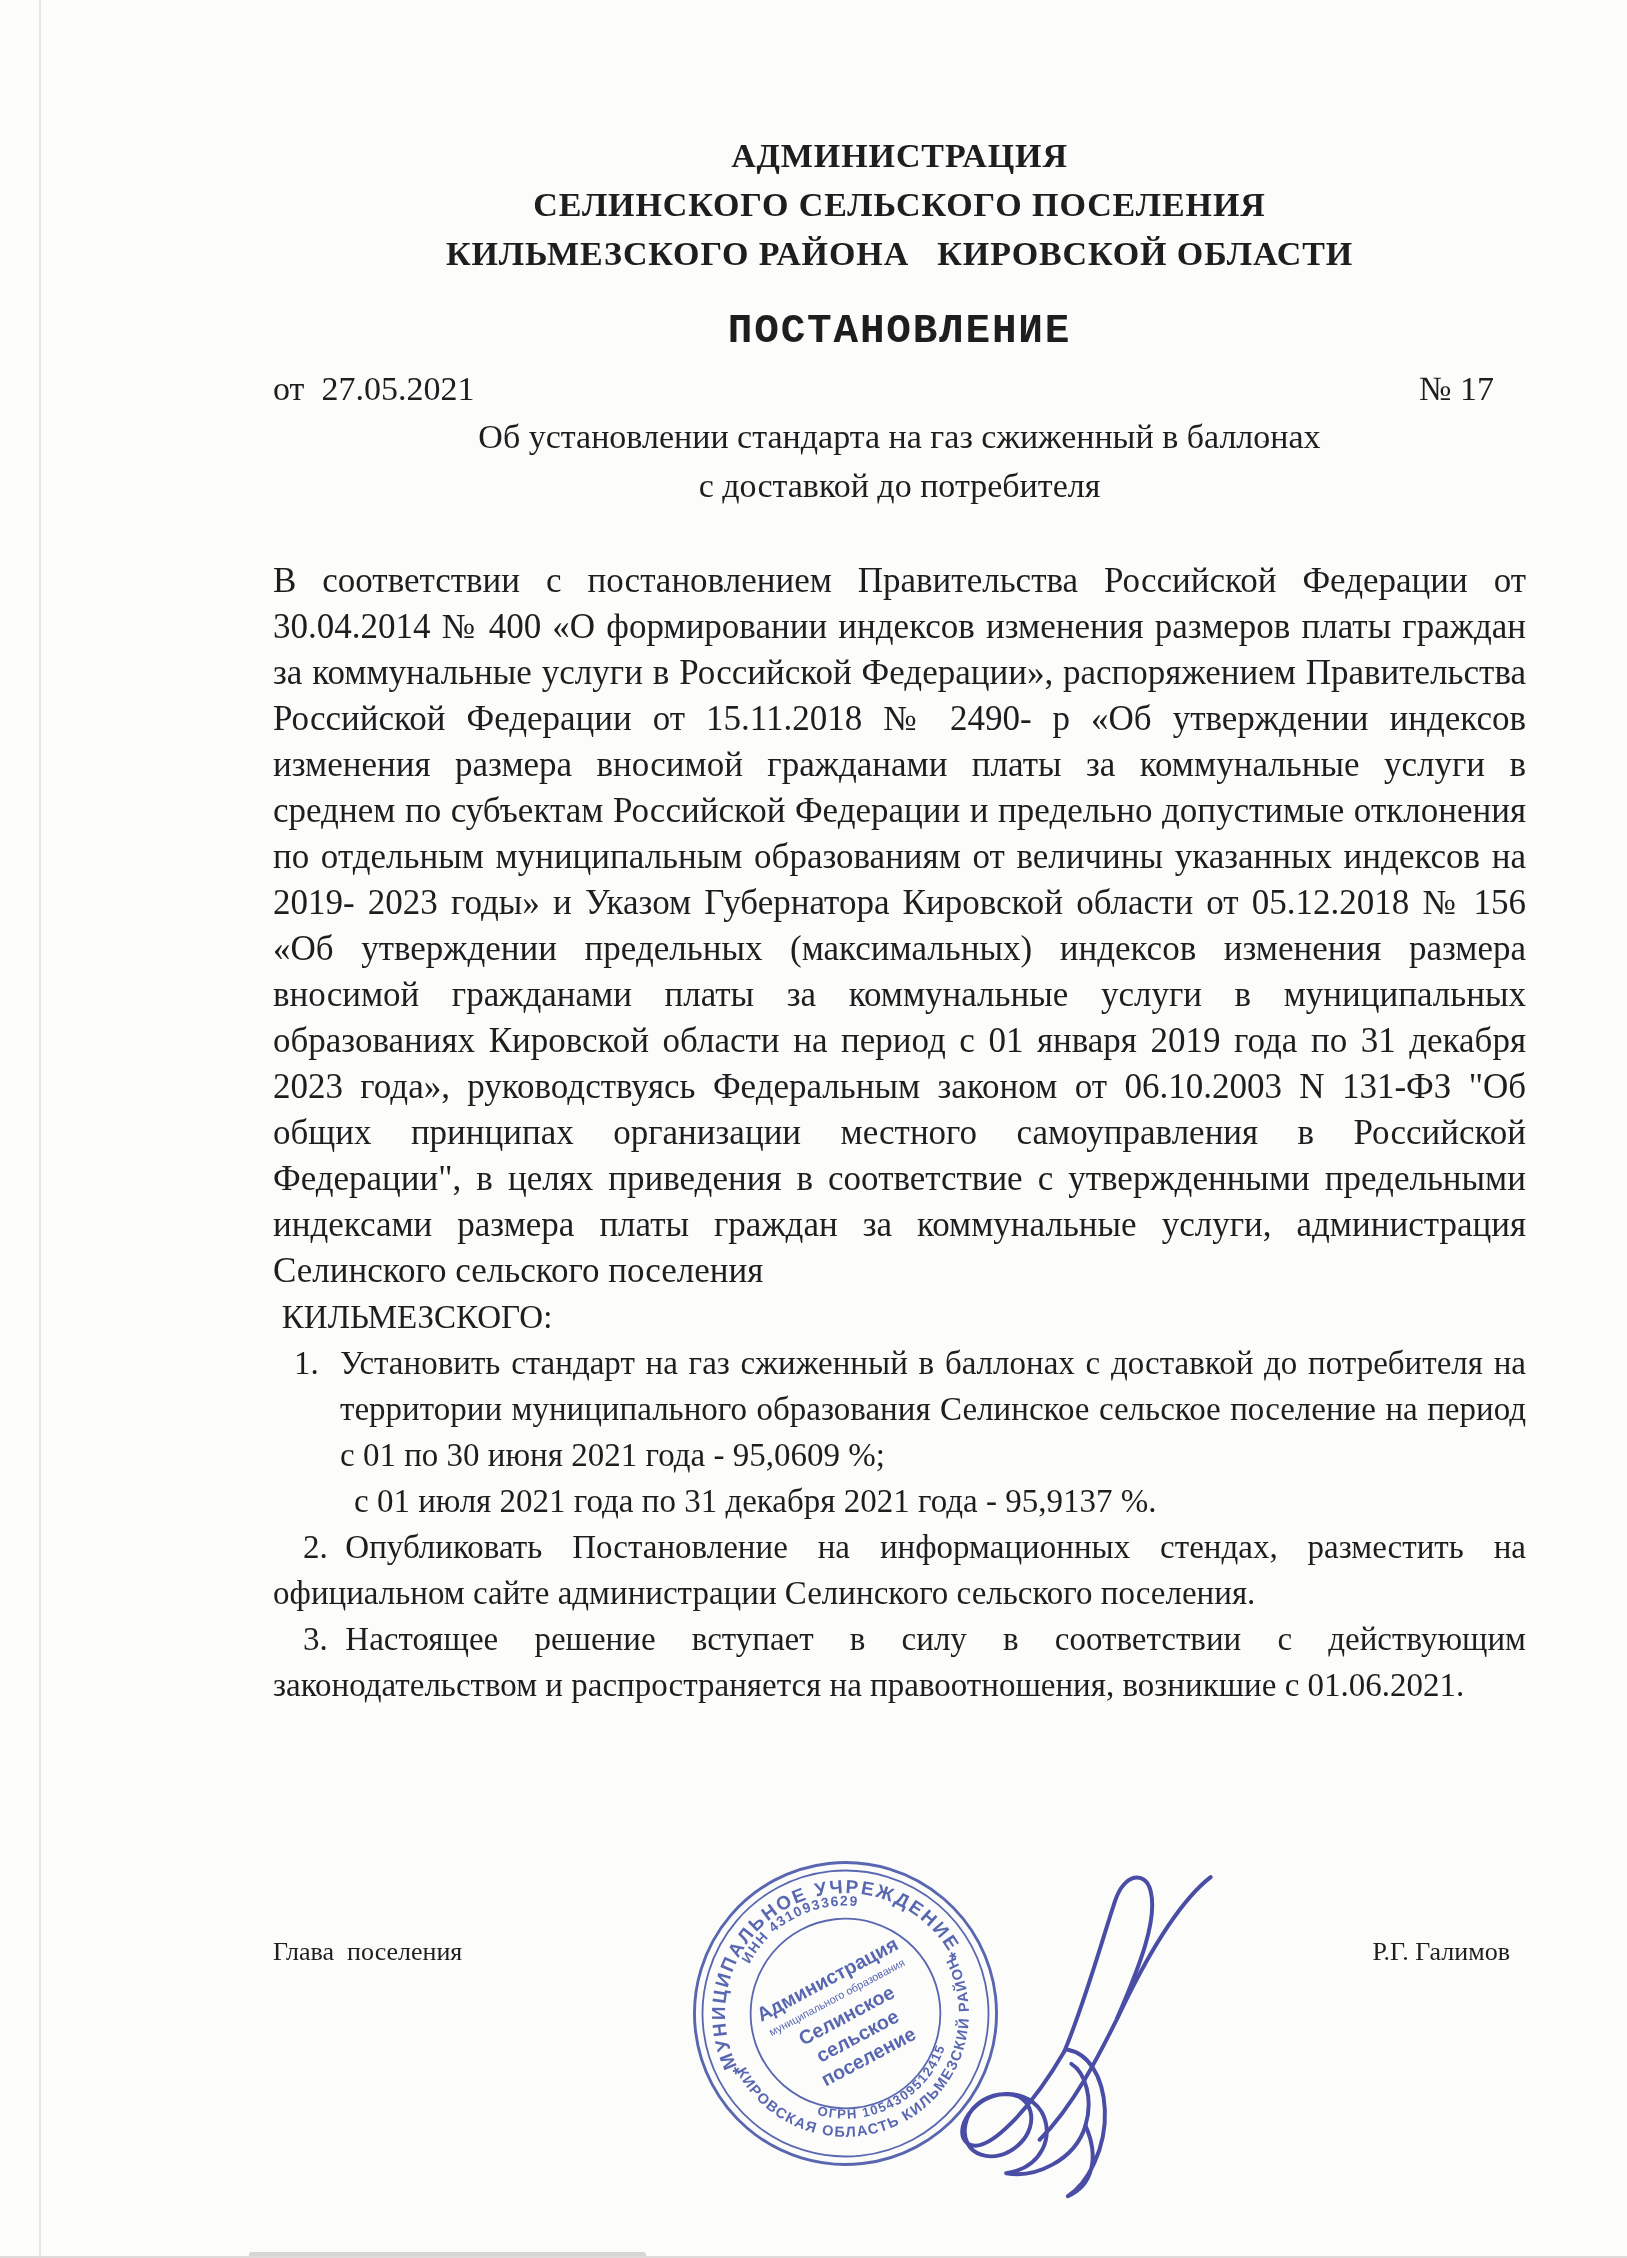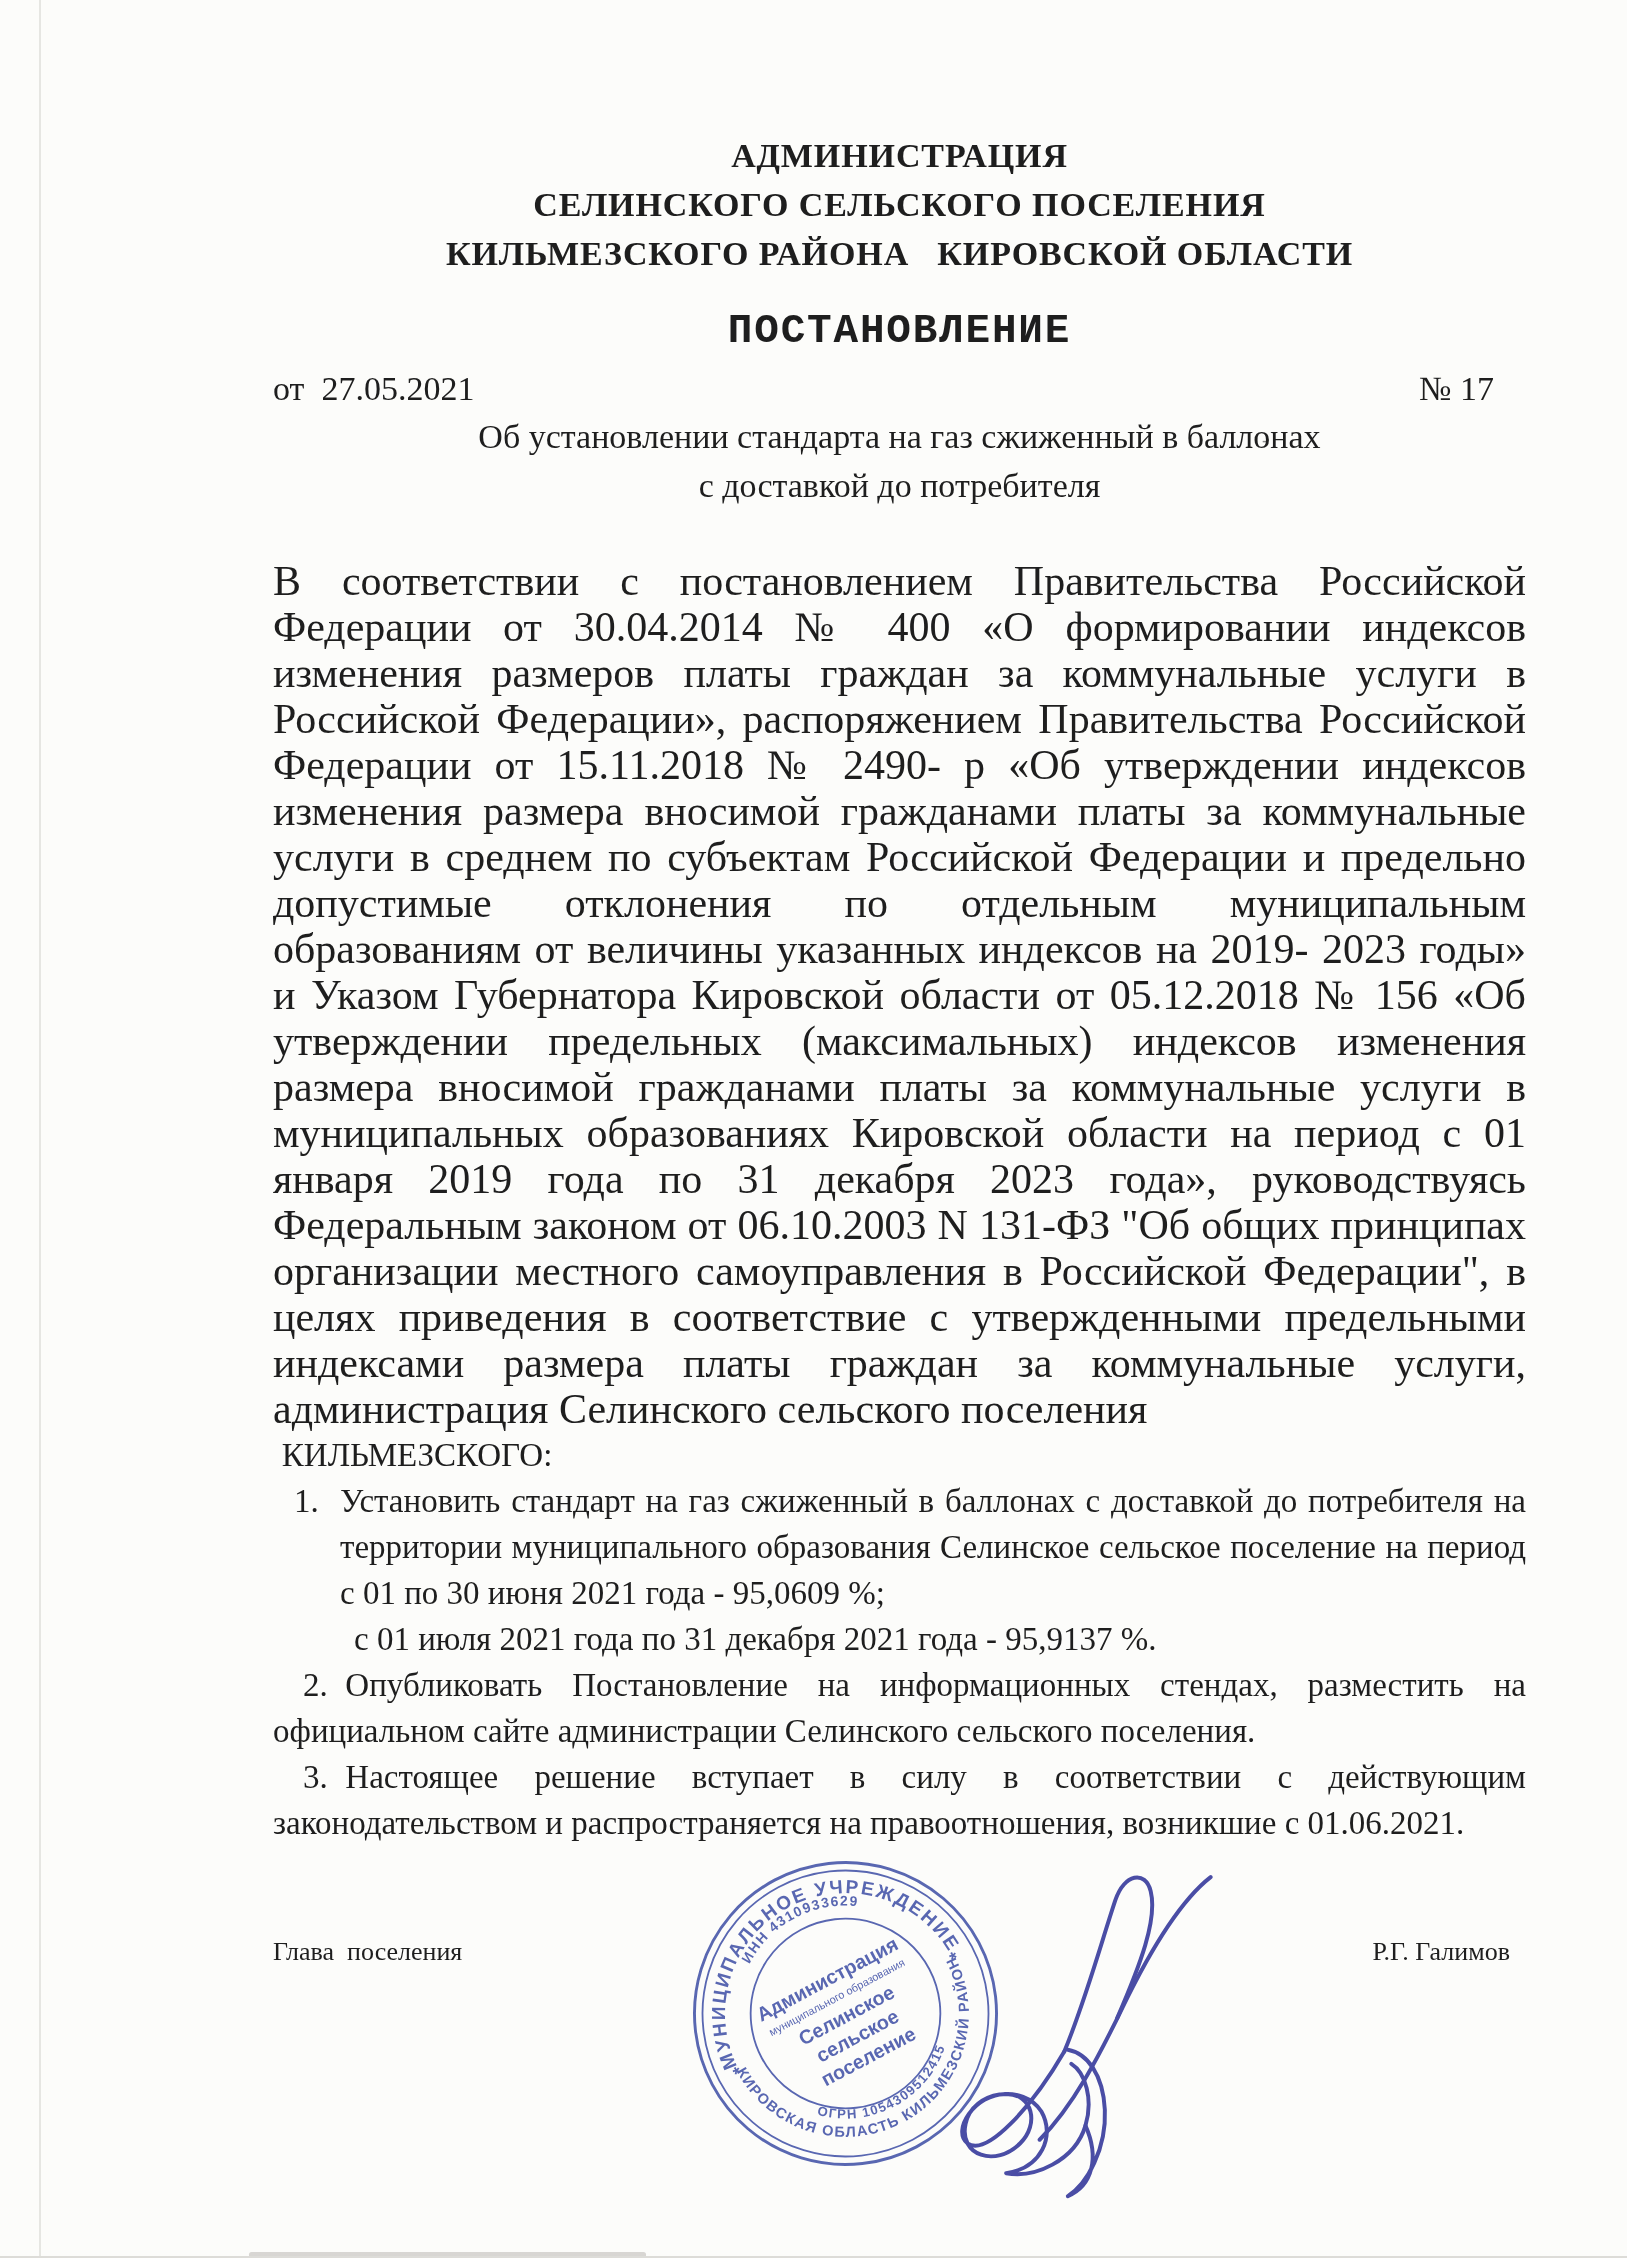--- a/index.html
+++ b/index.html
@@ -21,21 +21,21 @@
 
   .org{ text-align:center;font-weight:bold;font-size:34px;line-height:49px;letter-spacing:0.9px;}
   .org-first{margin-top:131px;}
   .pre{white-space:pre;}
   .doc-type{margin-top:30px;text-align:center;font-weight:bold;font-size:41px;letter-spacing:1.8px;font-family:Liberation Mono, monospace;}
 
   .meta-row{margin-top:16px;display:flex;justify-content:space-between;align-items:baseline;font-size:34px;padding-right:32px;}
   .place{text-align:center;font-size:34px;margin-top:3.5px;}
   .subject{margin-top:3.5px;text-align:center;font-weight:normal;font-size:34px;line-height:49px;}
 
-  .preamble{margin:48px 0 0 0;font-size:42px;line-height:46px;text-align:justify;}
+  .preamble{margin:48px 0 0 0;font-size:35px;line-height:46px;text-align:justify;}
   .resolves{font-size:33px;line-height:46px;padding-left:8.8px;}
 
   .item-hang{position:relative;margin:0;padding-left:67px;font-size:33px;line-height:46px;text-align:justify;}
   .item-hang .num{position:absolute;left:21px;}
   .item-extra{padding-left:81px;font-size:33px;line-height:46px;}
   .item-p{margin:0;font-size:33px;line-height:46px;text-align:justify;text-indent:30px;}
   .item-p .num{margin-right:17.6px;}
 
   .sign-row{position:absolute;left:273px;top:1937px;width:1253px;display:flex;justify-content:space-between;font-size:26px;align-items:center;}
   .sign-name{margin-right:16px;}

